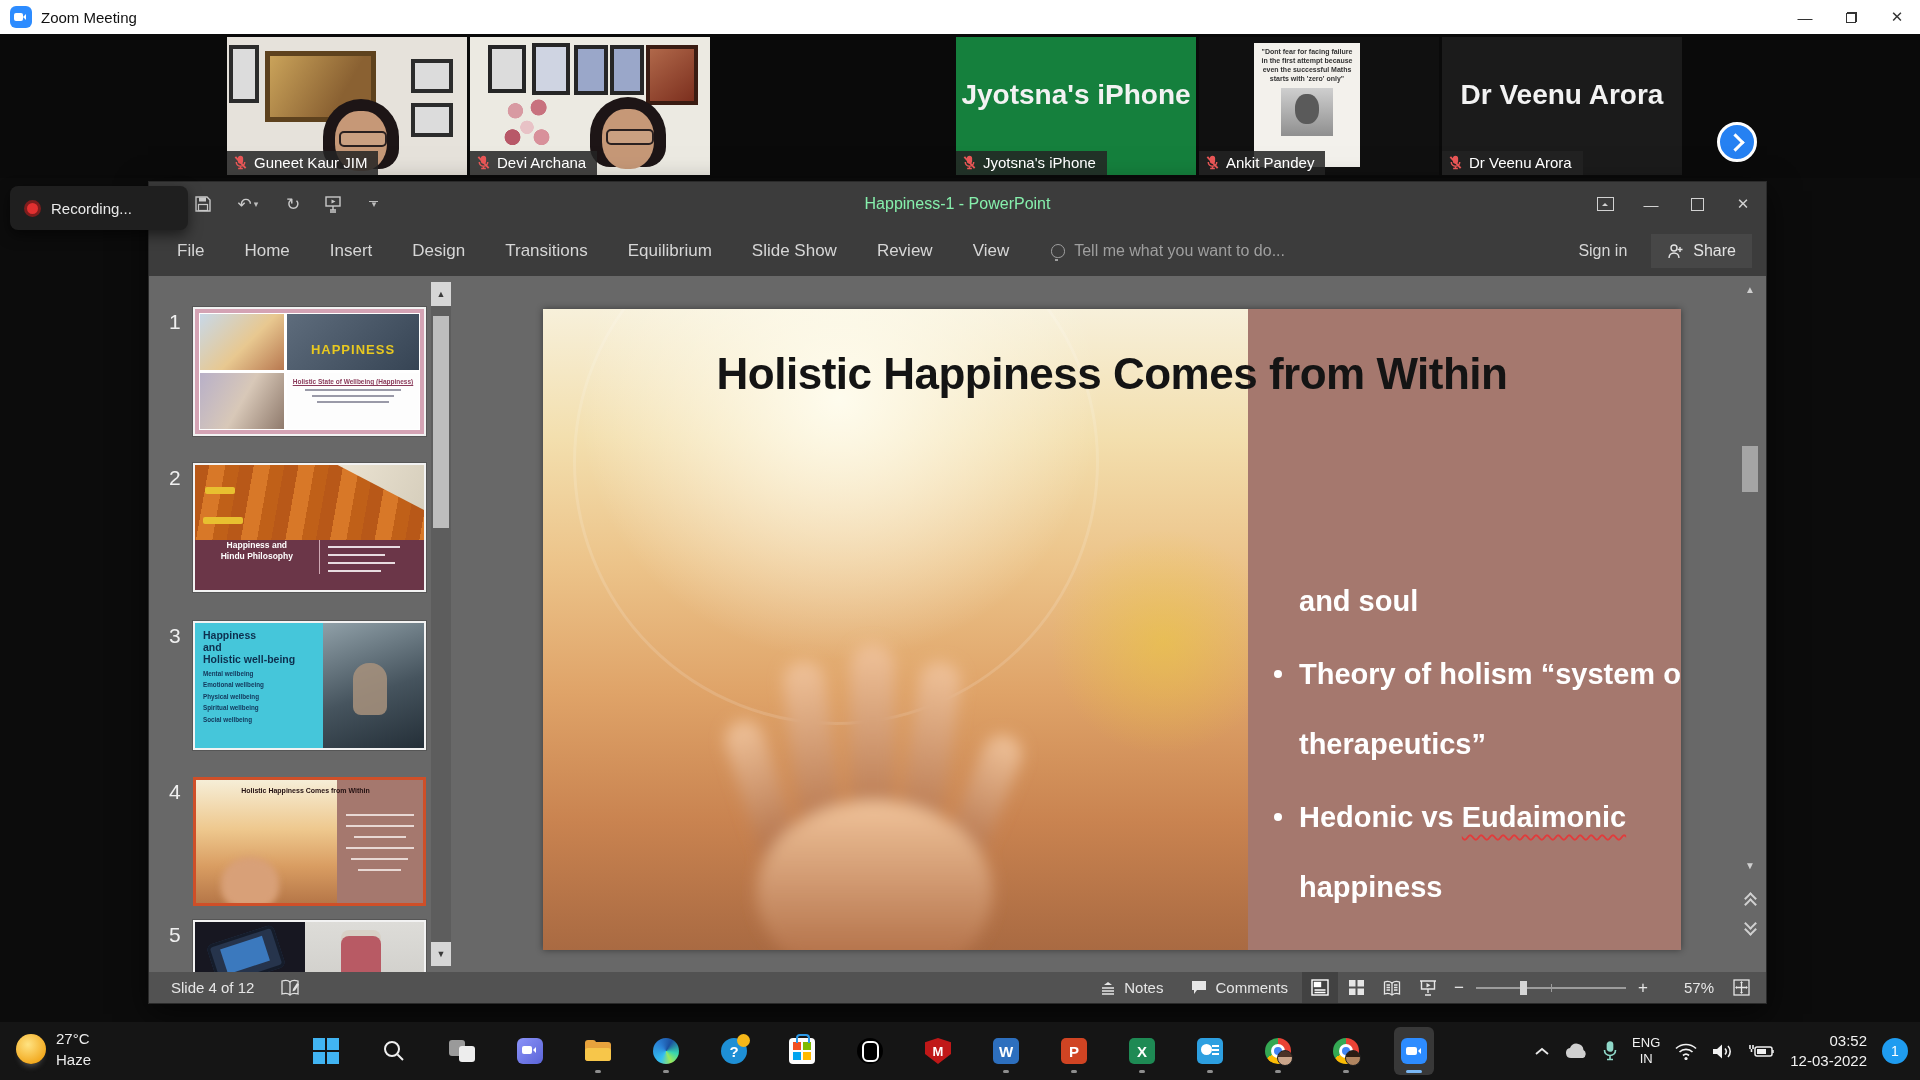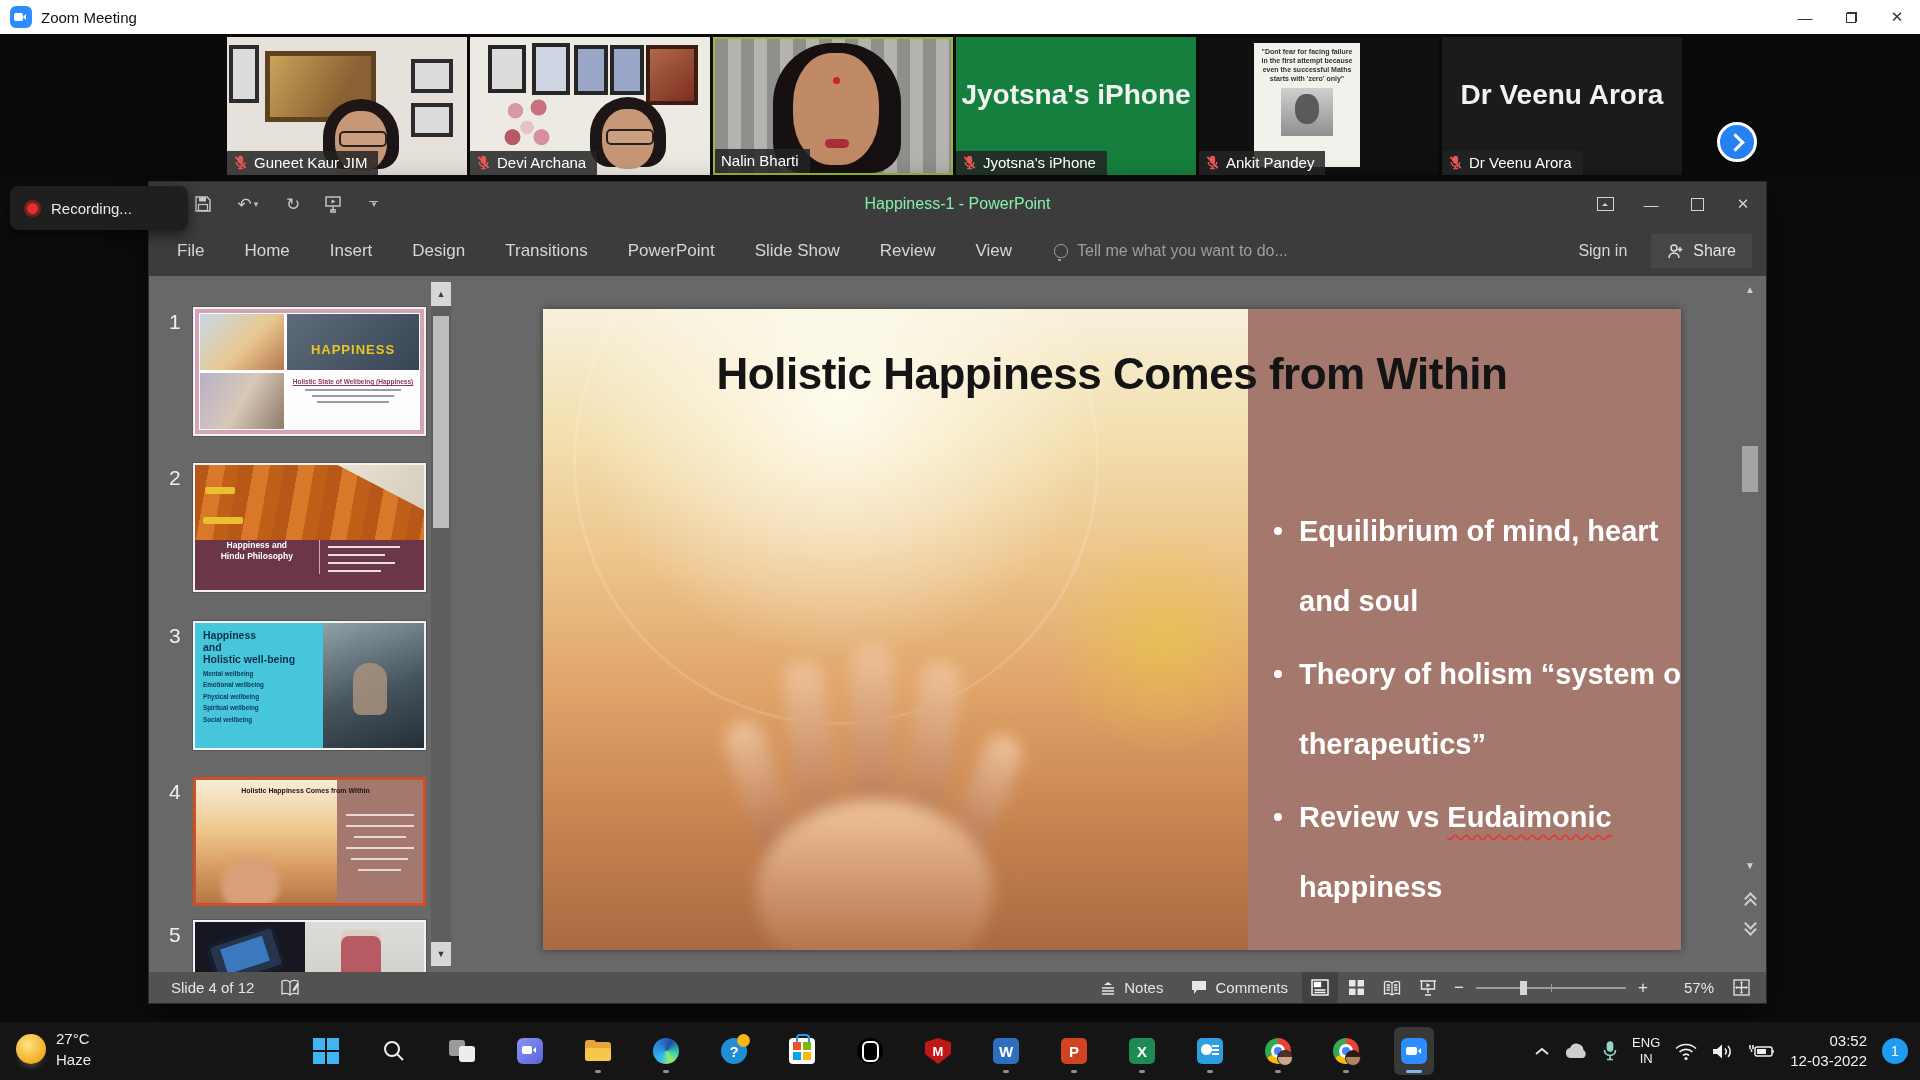--- a/index.html
+++ b/index.html
@@ -296,33 +296,20 @@
             <g stroke="#e85656" stroke-width="1.6" fill="none">
               <rect x="6" y="1.5" width="4" height="7" rx="2" fill="#e85656"></rect>
               <path d="M3.5 7.5c0 2.5 2 4.5 4.5 4.5s4.5-2 4.5-4.5M8 12v2.5M5.5 14.5h5"></path>
               <path d="M2.5 2l11 12" stroke-width="2"></path>
             </g>
           </svg>
         <span>Devi Archana</span>
       </div>
     </div>
 
-    <div class="tile active" style="left:713px">
-      <div class="sc3">
-        <div class="head">
-            <i class="hair"></i>
-            <i class="face"></i>
-            <i class="lips"></i>
-            <i class="bindi"></i>
-          </div>
-      </div>
-      <div class="name-pill">
-        <span>Nalin Bharti</span>
-      </div>
-    </div>
 
     <div class="tile" style="left:956px;background:#15803d">
       <div class="bigname">Jyotsna's iPhone</div>
       <div class="name-pill">
         <svg class="micmute" width="15" height="15" viewBox="0 0 16 16">
             <g stroke="#e85656" stroke-width="1.6" fill="none">
               <rect x="6" y="1.5" width="4" height="7" rx="2" fill="#e85656"></rect>
               <path d="M3.5 7.5c0 2.5 2 4.5 4.5 4.5s4.5-2 4.5-4.5M8 12v2.5M5.5 14.5h5"></path>
               <path d="M2.5 2l11 12" stroke-width="2"></path>
             </g>
@@ -415,21 +402,21 @@
         <div class="pbtn">✕</div>
       </div>
     </div>
 
     <div class="ppt-menubar">
       <span class="mtab first">File</span>
       <span class="mtab">Home</span>
       <span class="mtab">Insert</span>
       <span class="mtab">Design</span>
       <span class="mtab">Transitions</span>
-      <span class="mtab">PowerPoint</span>
+      <span class="mtab">Equilibrium</span>
       <span class="mtab">Slide Show</span>
       <span class="mtab">Review</span>
       <span class="mtab">View</span>
       <span class="tellme">
         <span class="bulb"></span>
         <span>Tell me what you want to do...</span>
       </span>
       <span class="mb-right">
         <span class="signin">Sign in</span>
         <span class="sharebtn">
@@ -556,39 +543,35 @@
                   <rect x="89" y="28" width="20" height="102" rx="10"></rect>
                   <rect x="115" y="36" width="19" height="96" rx="9" transform="rotate(8 124 84)"></rect>
                   <rect x="140" y="68" width="18" height="68" rx="9" transform="rotate(22 149 102)"></rect>
                   <ellipse cx="100" cy="142" rx="54" ry="42"></ellipse>
                 </g>
               </svg>
             </div>
           </div>
           <div class="mauve"></div>
           <div class="slide-title">Holistic Happiness Comes from Within</div>
-          <div class="bl-line" style="top:206px">
-              <span class="dot"></span>
-              <span>Equilibrium of mind, heart</span>
-            </div>
           <div class="bl-line" style="top:276px">
               <span class="nodot"></span>
               <span>and soul</span>
             </div>
           <div class="bl-line" style="top:349px">
               <span class="dot"></span>
               <span>Theory of holism “system of</span>
             </div>
           <div class="bl-line" style="top:419px">
               <span class="nodot"></span>
               <span>therapeutics”</span>
             </div>
           <div class="bl-line" style="top:492px">
               <span class="dot"></span>
-              <span><span>Review vs </span><span class="squig">Eudaimonic</span></span>
+              <span><span>Hedonic vs </span><span class="squig">Eudaimonic</span></span>
             </div>
           <div class="bl-line" style="top:562px">
               <span class="nodot"></span>
               <span>happiness</span>
             </div>
         </div>
 
         <div class="escroll">
           <div class="esar" style="position:absolute;top:2px;left:0;right:0">▲</div>
           <div class="esthumb"></div>

